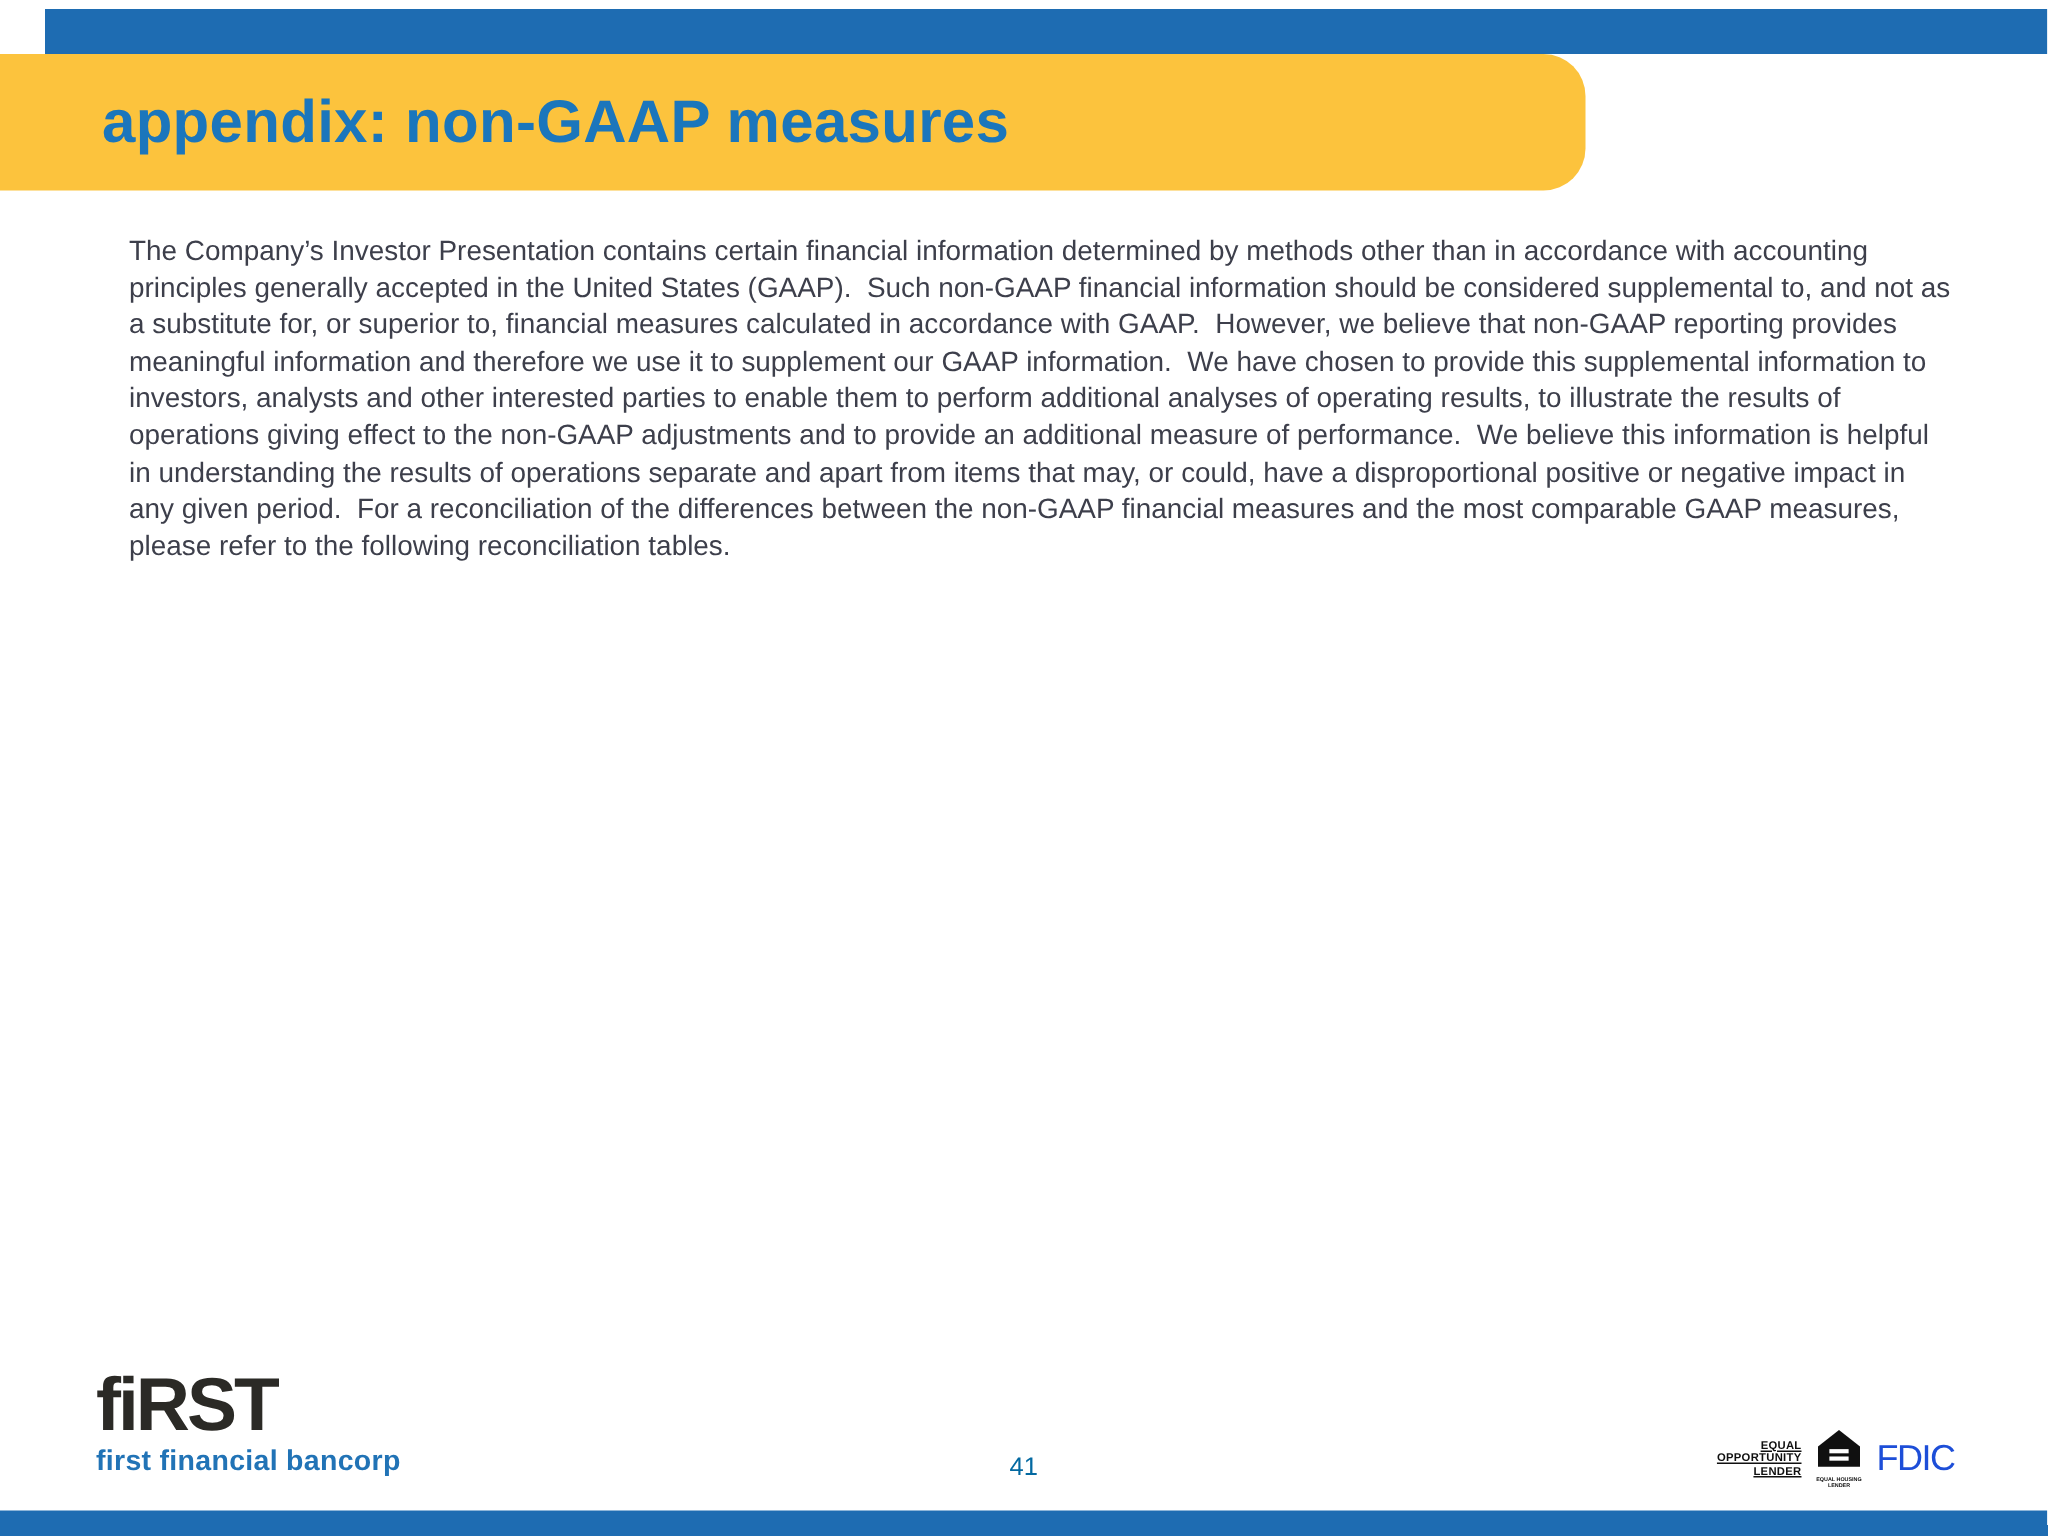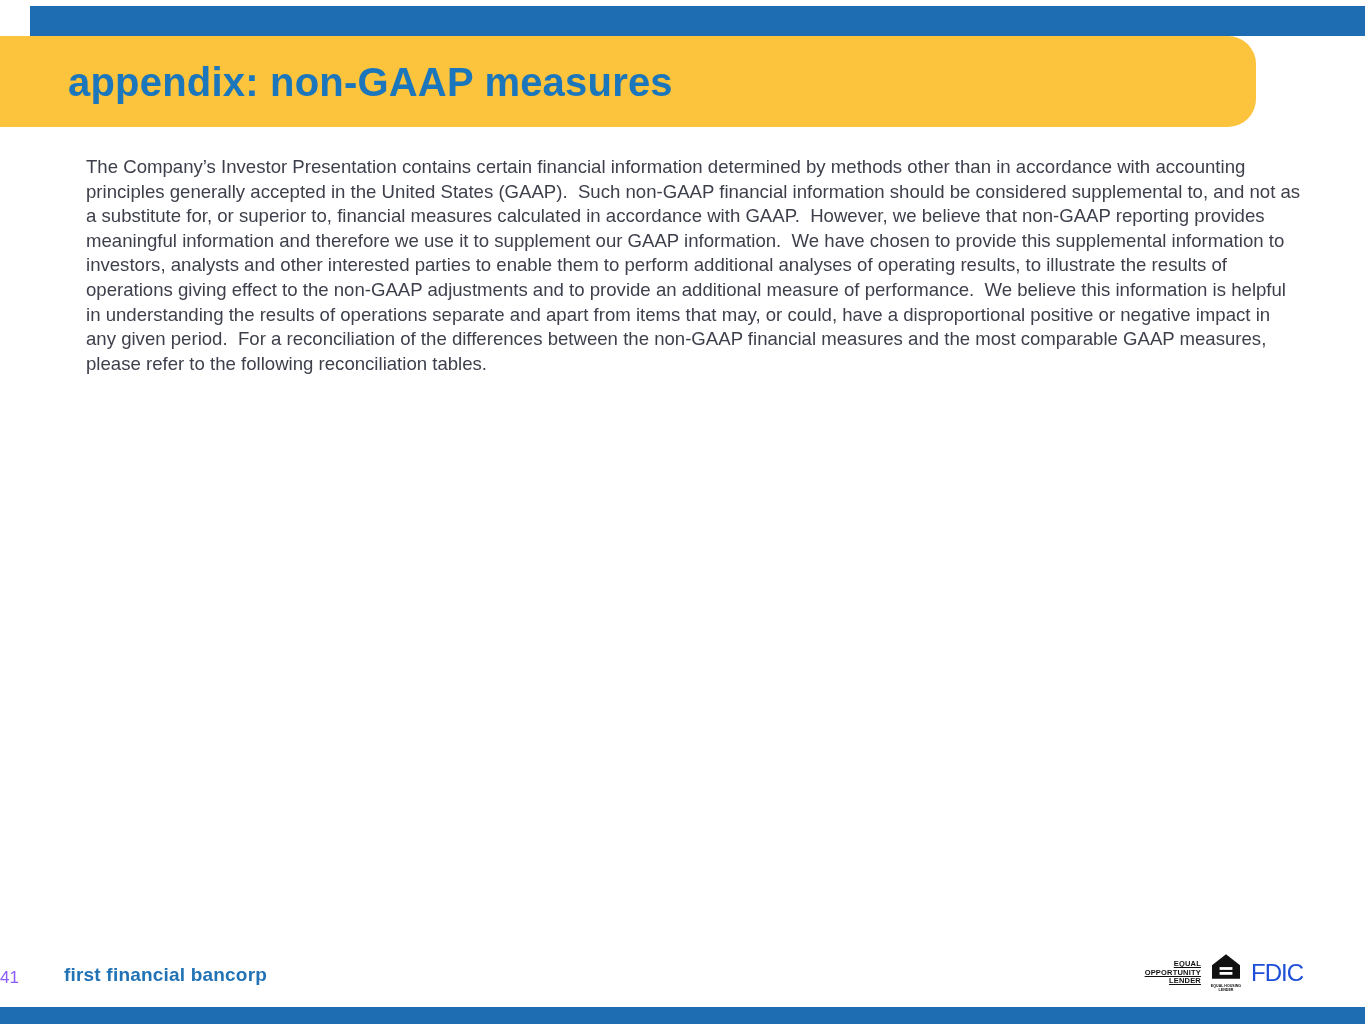--- a/index.html
+++ b/index.html
@@ -22,21 +22,21 @@
     right: 0;
     height: 30px;
     background: #1e6cb2;
   }
 
   
   .title-banner {
     position: absolute;
     top: 36px;
     left: 0;
-    width: 1256px;
+    width: 1057px;
     height: 91px;
     background: #fcc33d;
     border-radius: 0 28px 28px 0;
   }
   .title-banner h1 {
     position: absolute;
     left: 68px;
     top: 50%;
     transform: translateY(-50%);
     font-size: 40px;
@@ -77,23 +77,23 @@
     letter-spacing: 0.2px;
     color: #2173b6;
   }
 
   
   .page-number {
     position: absolute;
     left: 0;
     right: 0;
     bottom: 36px;
-    text-align: left;
+    text-align: center;
     font-size: 17px;
-    color: #8b5cf6;
+    color: #0369a1;
   }
 
   
   .badge-cluster {
     position: absolute;
     right: 62px;
     bottom: 32px;
     display: flex;
     align-items: center;
     gap: 9px;
@@ -148,20 +148,21 @@
 
   <div class="top-bar"></div>
 
   <div class="title-banner">
     <h1>appendix: non-GAAP measures</h1>
   </div>
 
   <div class="body-text">The Company’s Investor Presentation contains certain financial information determined by methods other than in accordance with accounting principles generally accepted in the United States (GAAP).  Such non-GAAP financial information should be considered supplemental to, and not as a substitute for, or superior to, financial measures calculated in accordance with GAAP.  However, we believe that non-GAAP reporting provides meaningful information and therefore we use it to supplement our GAAP information.  We have chosen to provide this supplemental information to investors, analysts and other interested parties to enable them to perform additional analyses of operating results, to illustrate the results of operations giving effect to the non-GAAP adjustments and to provide an additional measure of performance.  We believe this information is helpful in understanding the results of operations separate and apart from items that may, or could, have a disproportional positive or negative impact in any given period.  For a reconciliation of the differences between the non-GAAP financial measures and the most comparable GAAP measures, please refer to the following reconciliation tables.</div>
 
   <div class="logo-block">
+    <div class="logo-wordmark">fiRST</div>
     <div class="logo-subtitle">first financial bancorp</div>
   </div>
 
   <div class="page-number">41</div>
 
   <div class="badge-cluster">
     <div class="eol-text">EQUAL
 OPPORTUNITY
 LENDER</div>
 

